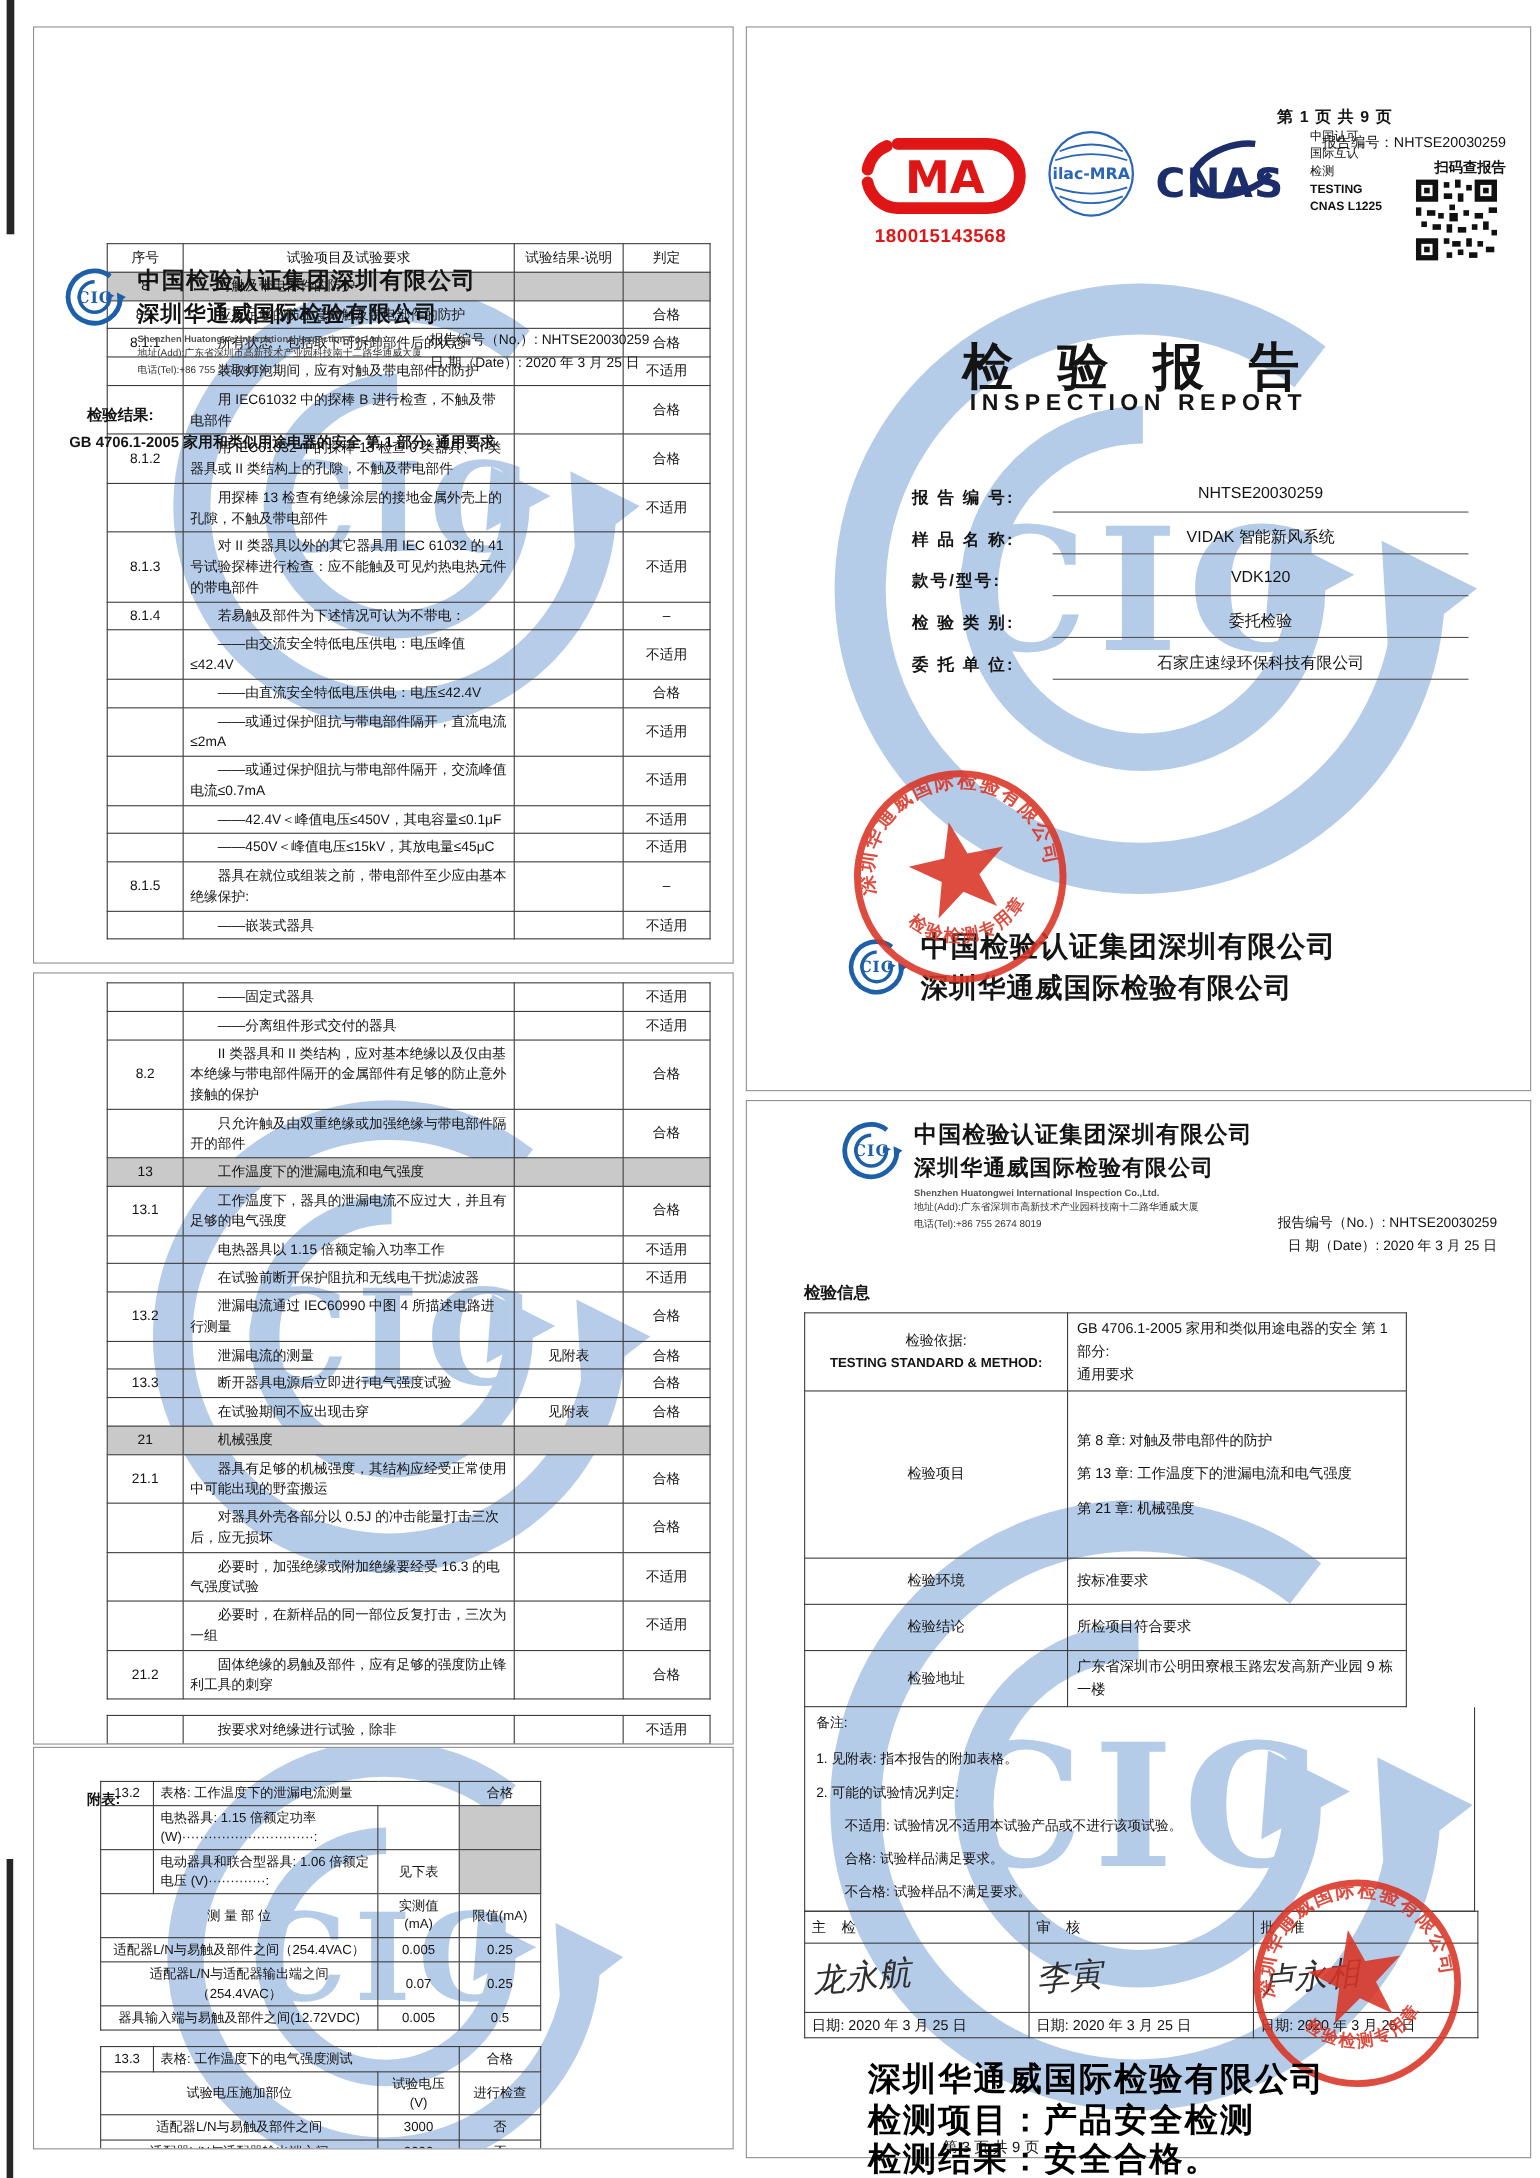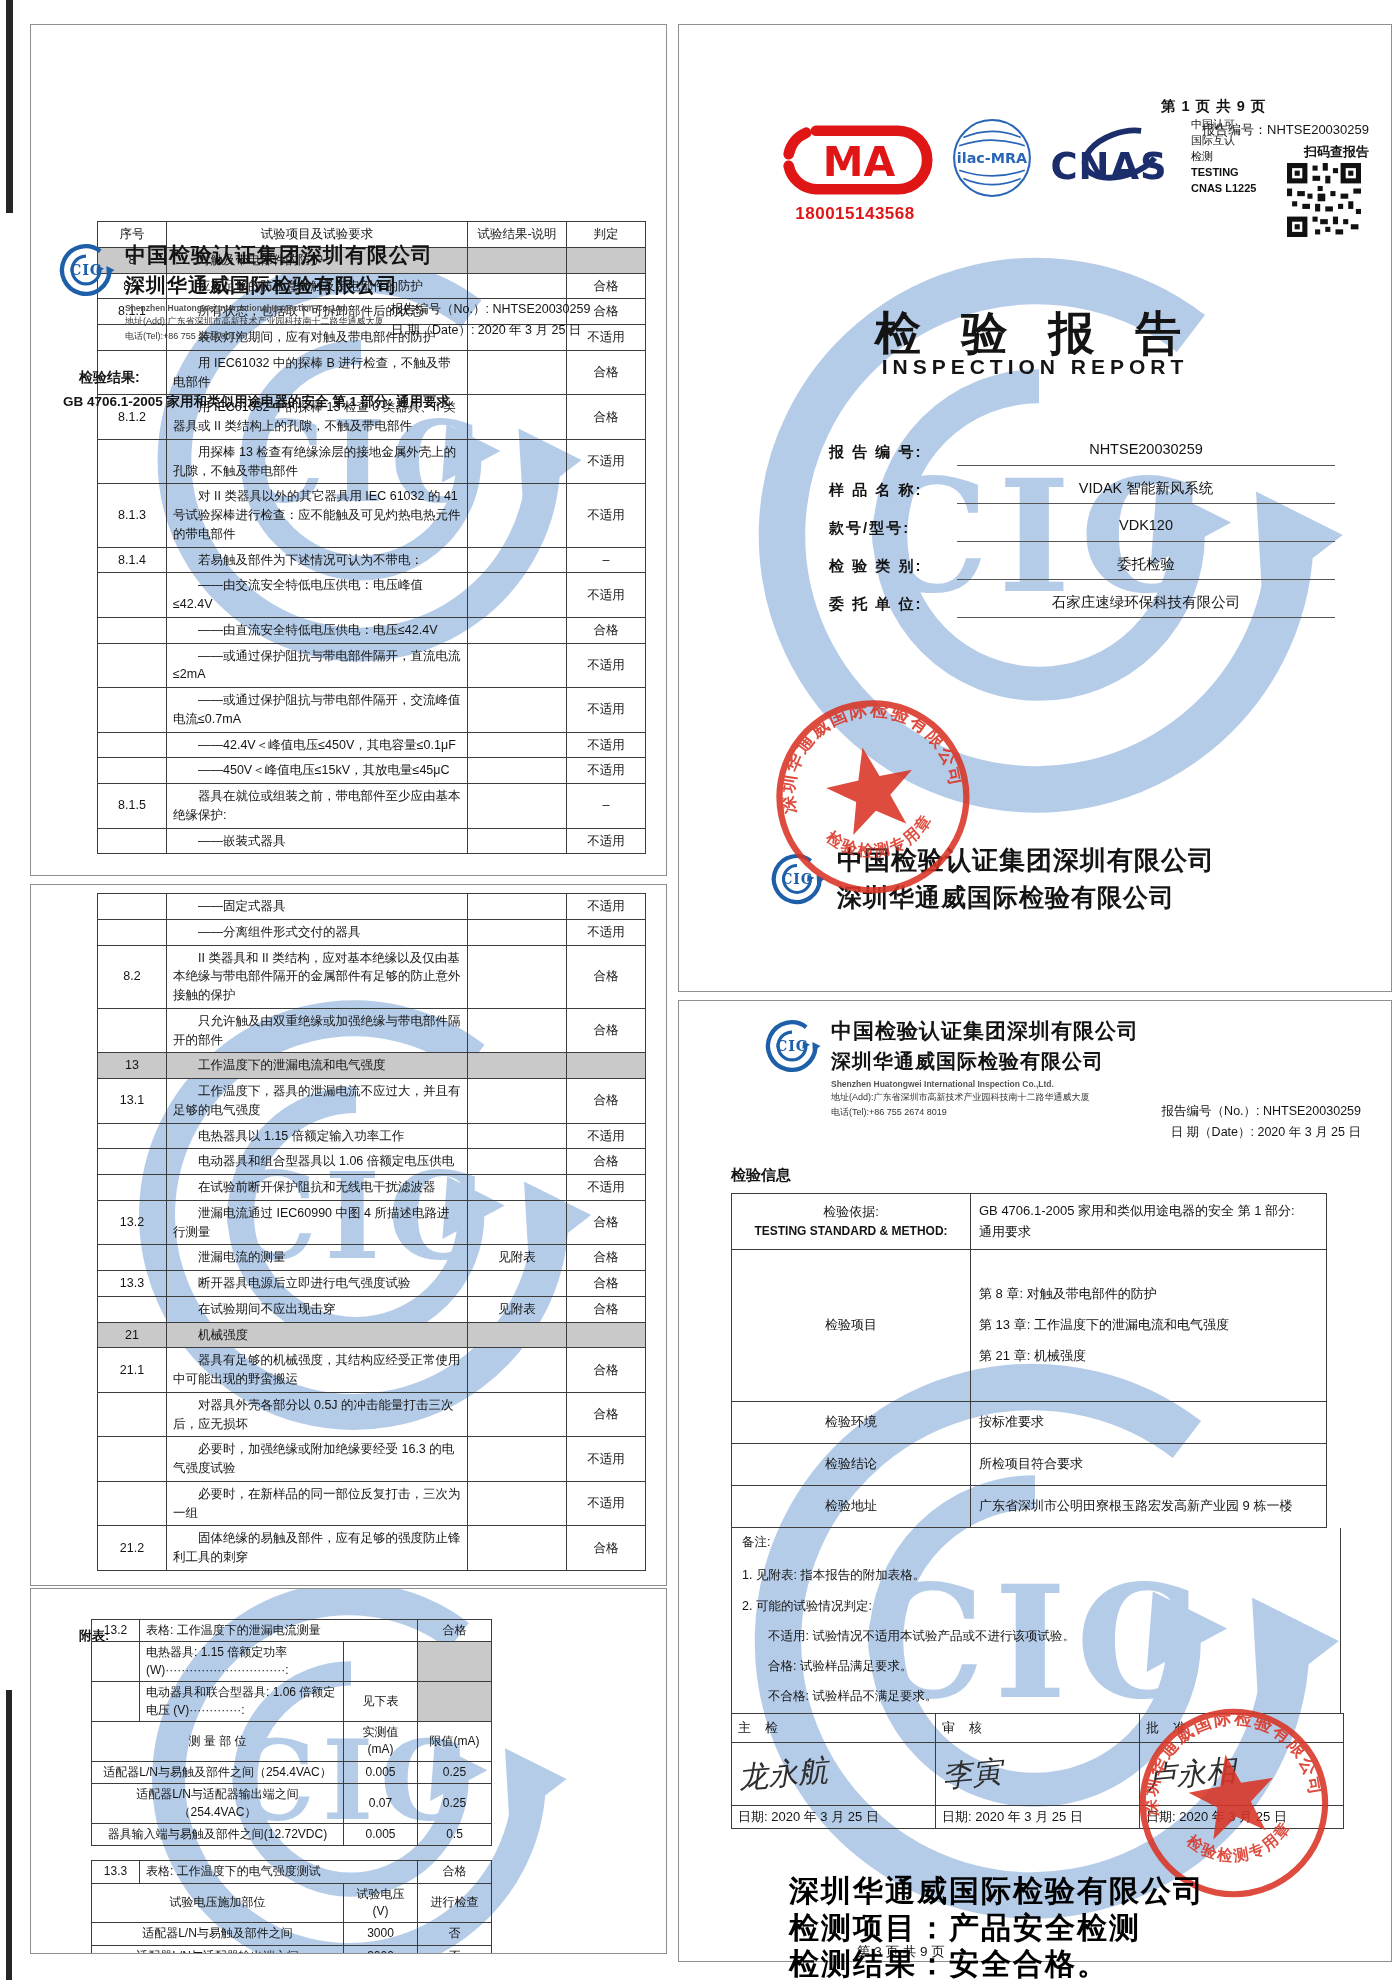--- a/index.html
+++ b/index.html
@@ -39,21 +39,21 @@
   .fieldrow{position:absolute;left:150px;width:510px;height:36px;}
   .fieldrow .flabel{position:absolute;left:0;top:6px;font-size:15px;font-weight:bold;letter-spacing:2px;}
   .fieldrow .fline{position:absolute;left:128px;top:28px;width:378px;border-bottom:1px solid #555;}
   .fieldrow .fval{position:absolute;left:128px;top:4px;width:378px;text-align:center;font-size:14.5px;}
   .seal{position:absolute;color:#d93425;opacity:.88;z-index:3;pointer-events:none;}
   .footco{position:absolute;display:flex;gap:12px;align-items:center;}
   .footco .logo{width:56px;height:56px;color:#1d5fa8;}
   .footco .t1{font-size:26px;font-weight:bold;letter-spacing:1px;}
   .footco .t2{font-size:25px;font-weight:bold;letter-spacing:1px;margin-top:3px;}
   
-  .itable{width:596px;table-layout:fixed;}
+  .itable{width:548px;table-layout:fixed;}
   .itable td{border:1px solid #3c3c3c;font-size:13px;line-height:1.6;padding:4px 8px;vertical-align:middle;}
   .itable .lab{width:222px;text-align:center;}
   .chapline{margin:10px 0;}
   .notes{width:610px;border:1px solid #3c3c3c;border-top:none;font-size:12.5px;padding:6px 10px 4px 10px;box-sizing:border-box;}
   .notes div{margin-bottom:13px;}
   .notes .ind{margin-left:26px;}
   .stable{width:612px;margin-top:-1px;table-layout:fixed;}
   .stable td{border:1px solid #3c3c3c;font-size:13px;padding:2px 6px;text-align:left;vertical-align:middle;}
   .stable .sigcell{height:58px;}
   .sig{font-family:"DejaVu Serif","Liberation Serif",serif;font-style:italic;font-size:30px;color:#2e2e2e;transform:rotate(-5deg);display:inline-block;}
@@ -368,26 +368,20 @@
               <td class="c-ver">合格</td>
             </tr>
 
             <tr>
               <td class="c-no"></td>
               <td class="c-item">电热器具以 1.15 倍额定输入功率工作</td>
               <td class="c-res"></td>
               <td class="c-ver">不适用</td>
             </tr>
 
-            <tr>
-              <td class="c-no"></td>
-              <td class="c-item">电动器具和组合型器具以 1.06 倍额定电压供电</td>
-              <td class="c-res"></td>
-              <td class="c-ver">合格</td>
-            </tr>
 
             <tr>
               <td class="c-no"></td>
               <td class="c-item">在试验前断开保护阻抗和无线电干扰滤波器</td>
               <td class="c-res"></td>
               <td class="c-ver">不适用</td>
             </tr>
 
             <tr>
               <td class="c-no">13.2</td>

